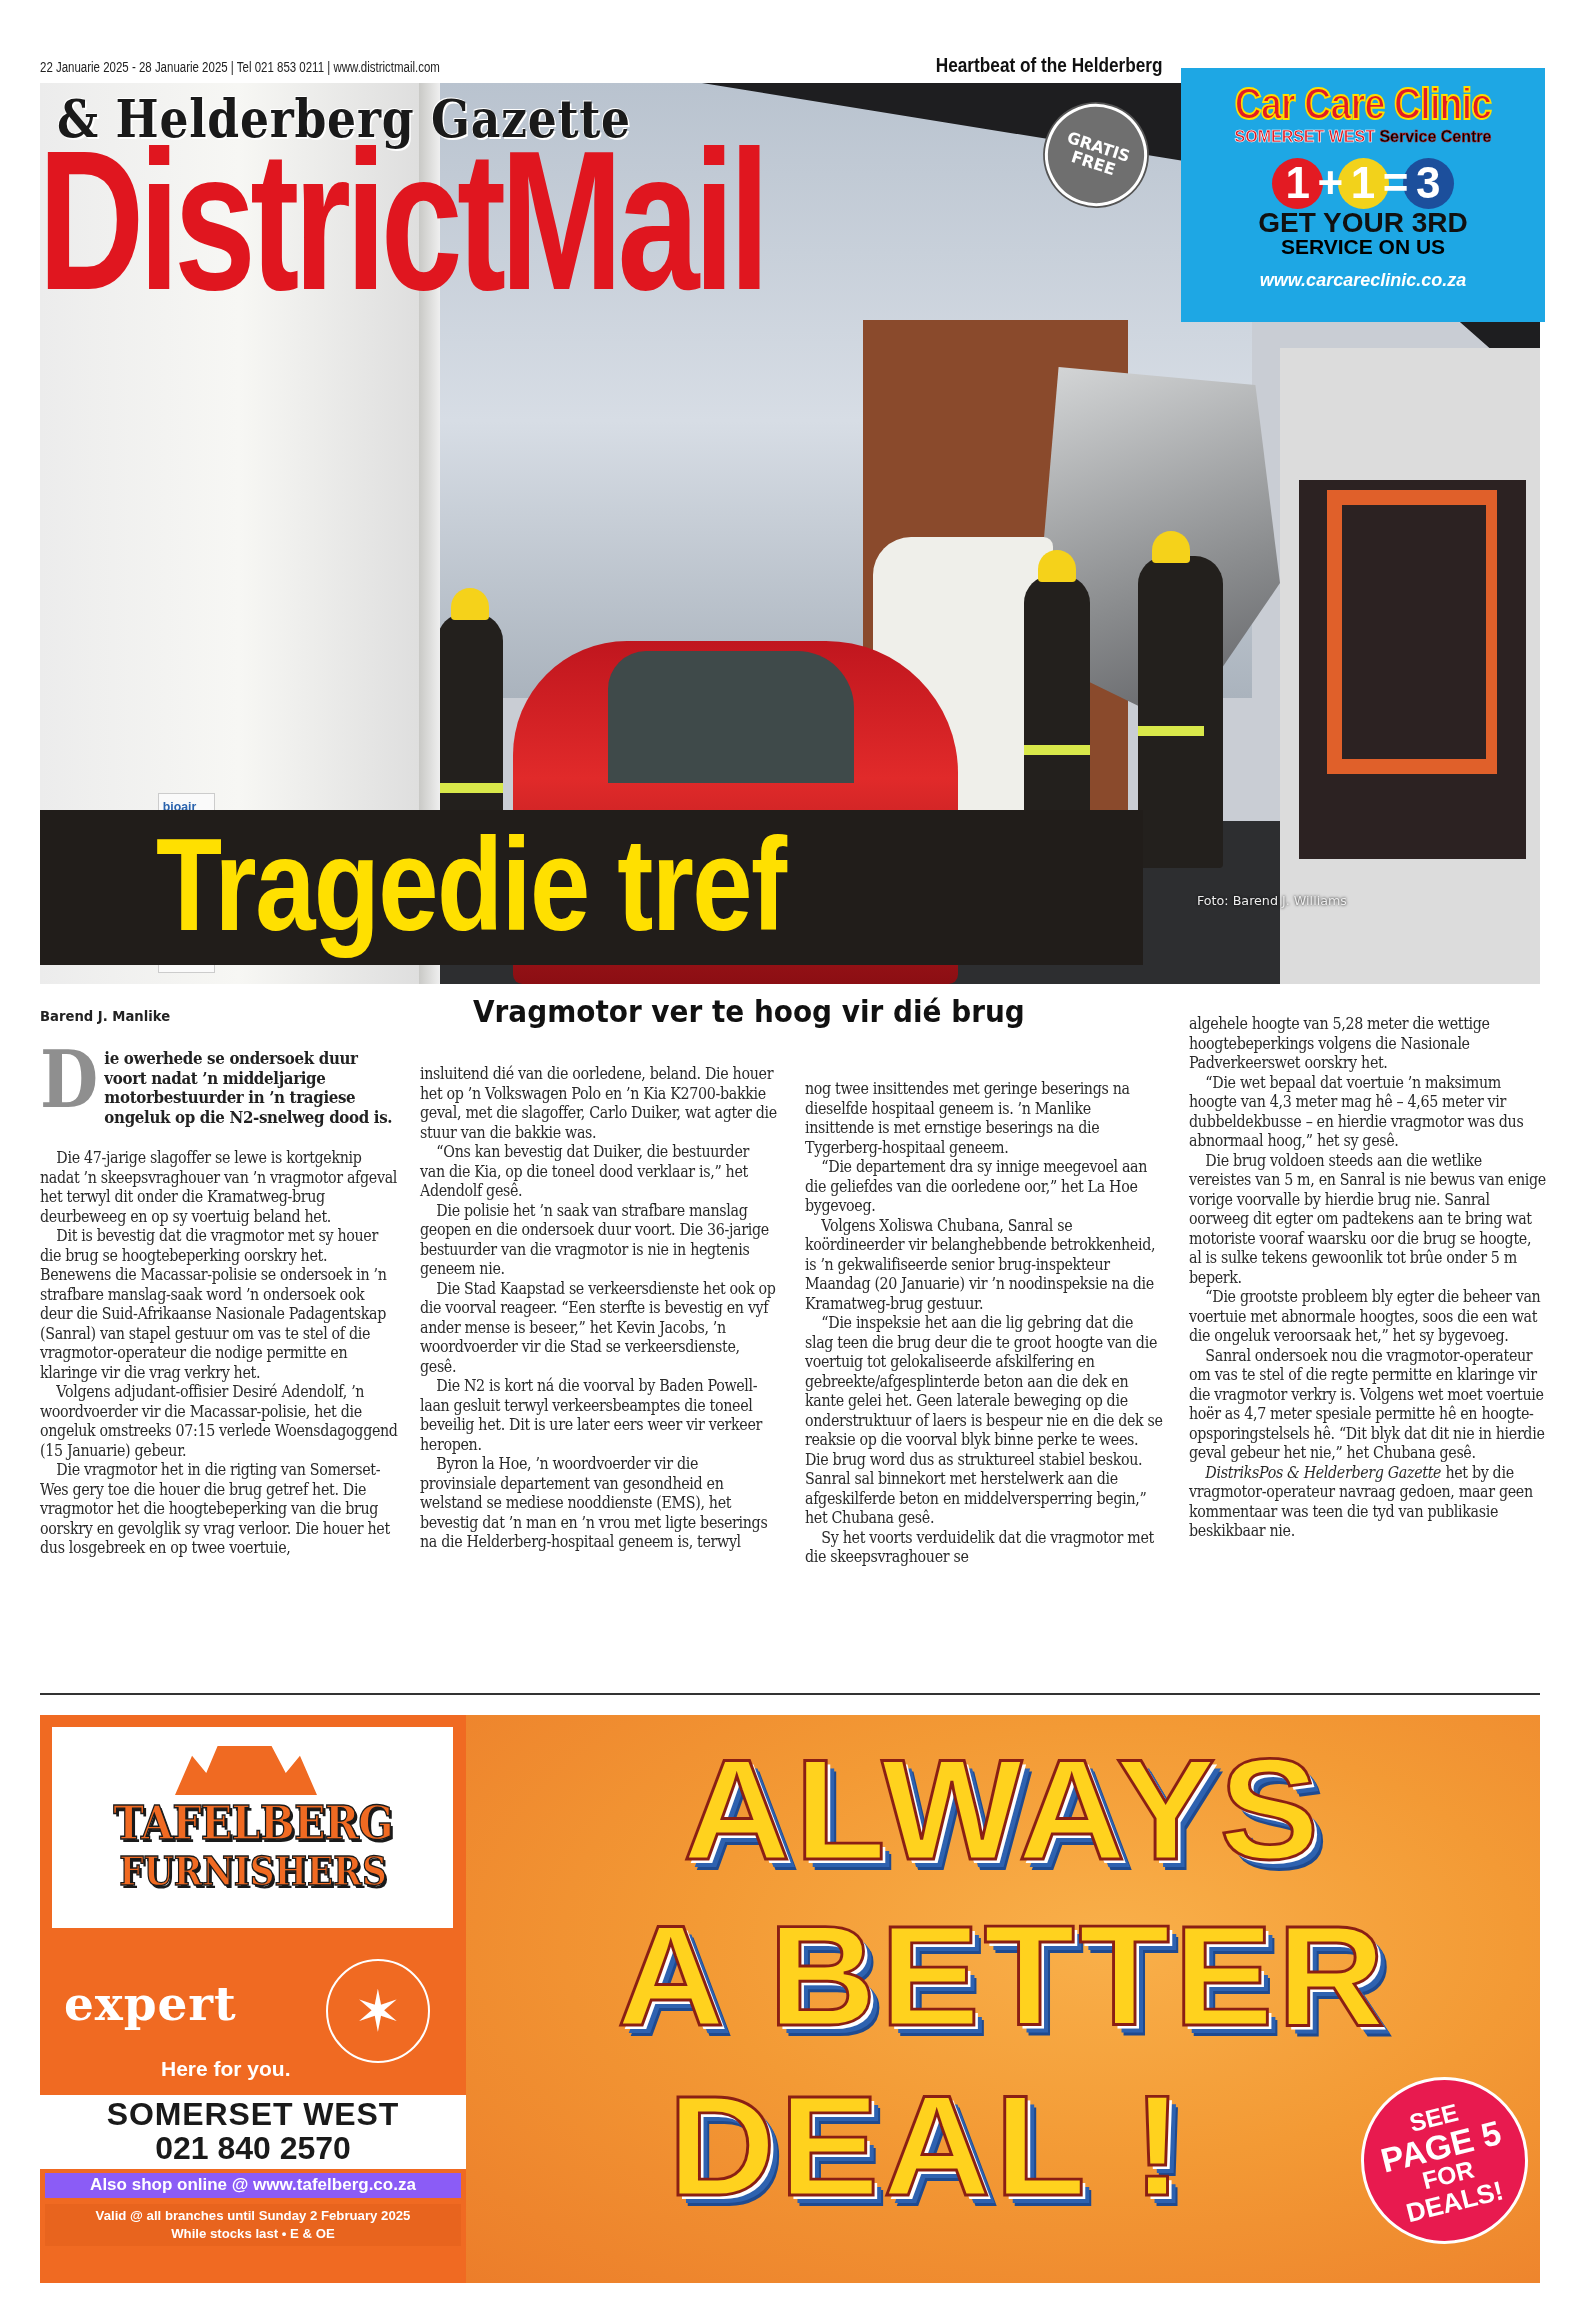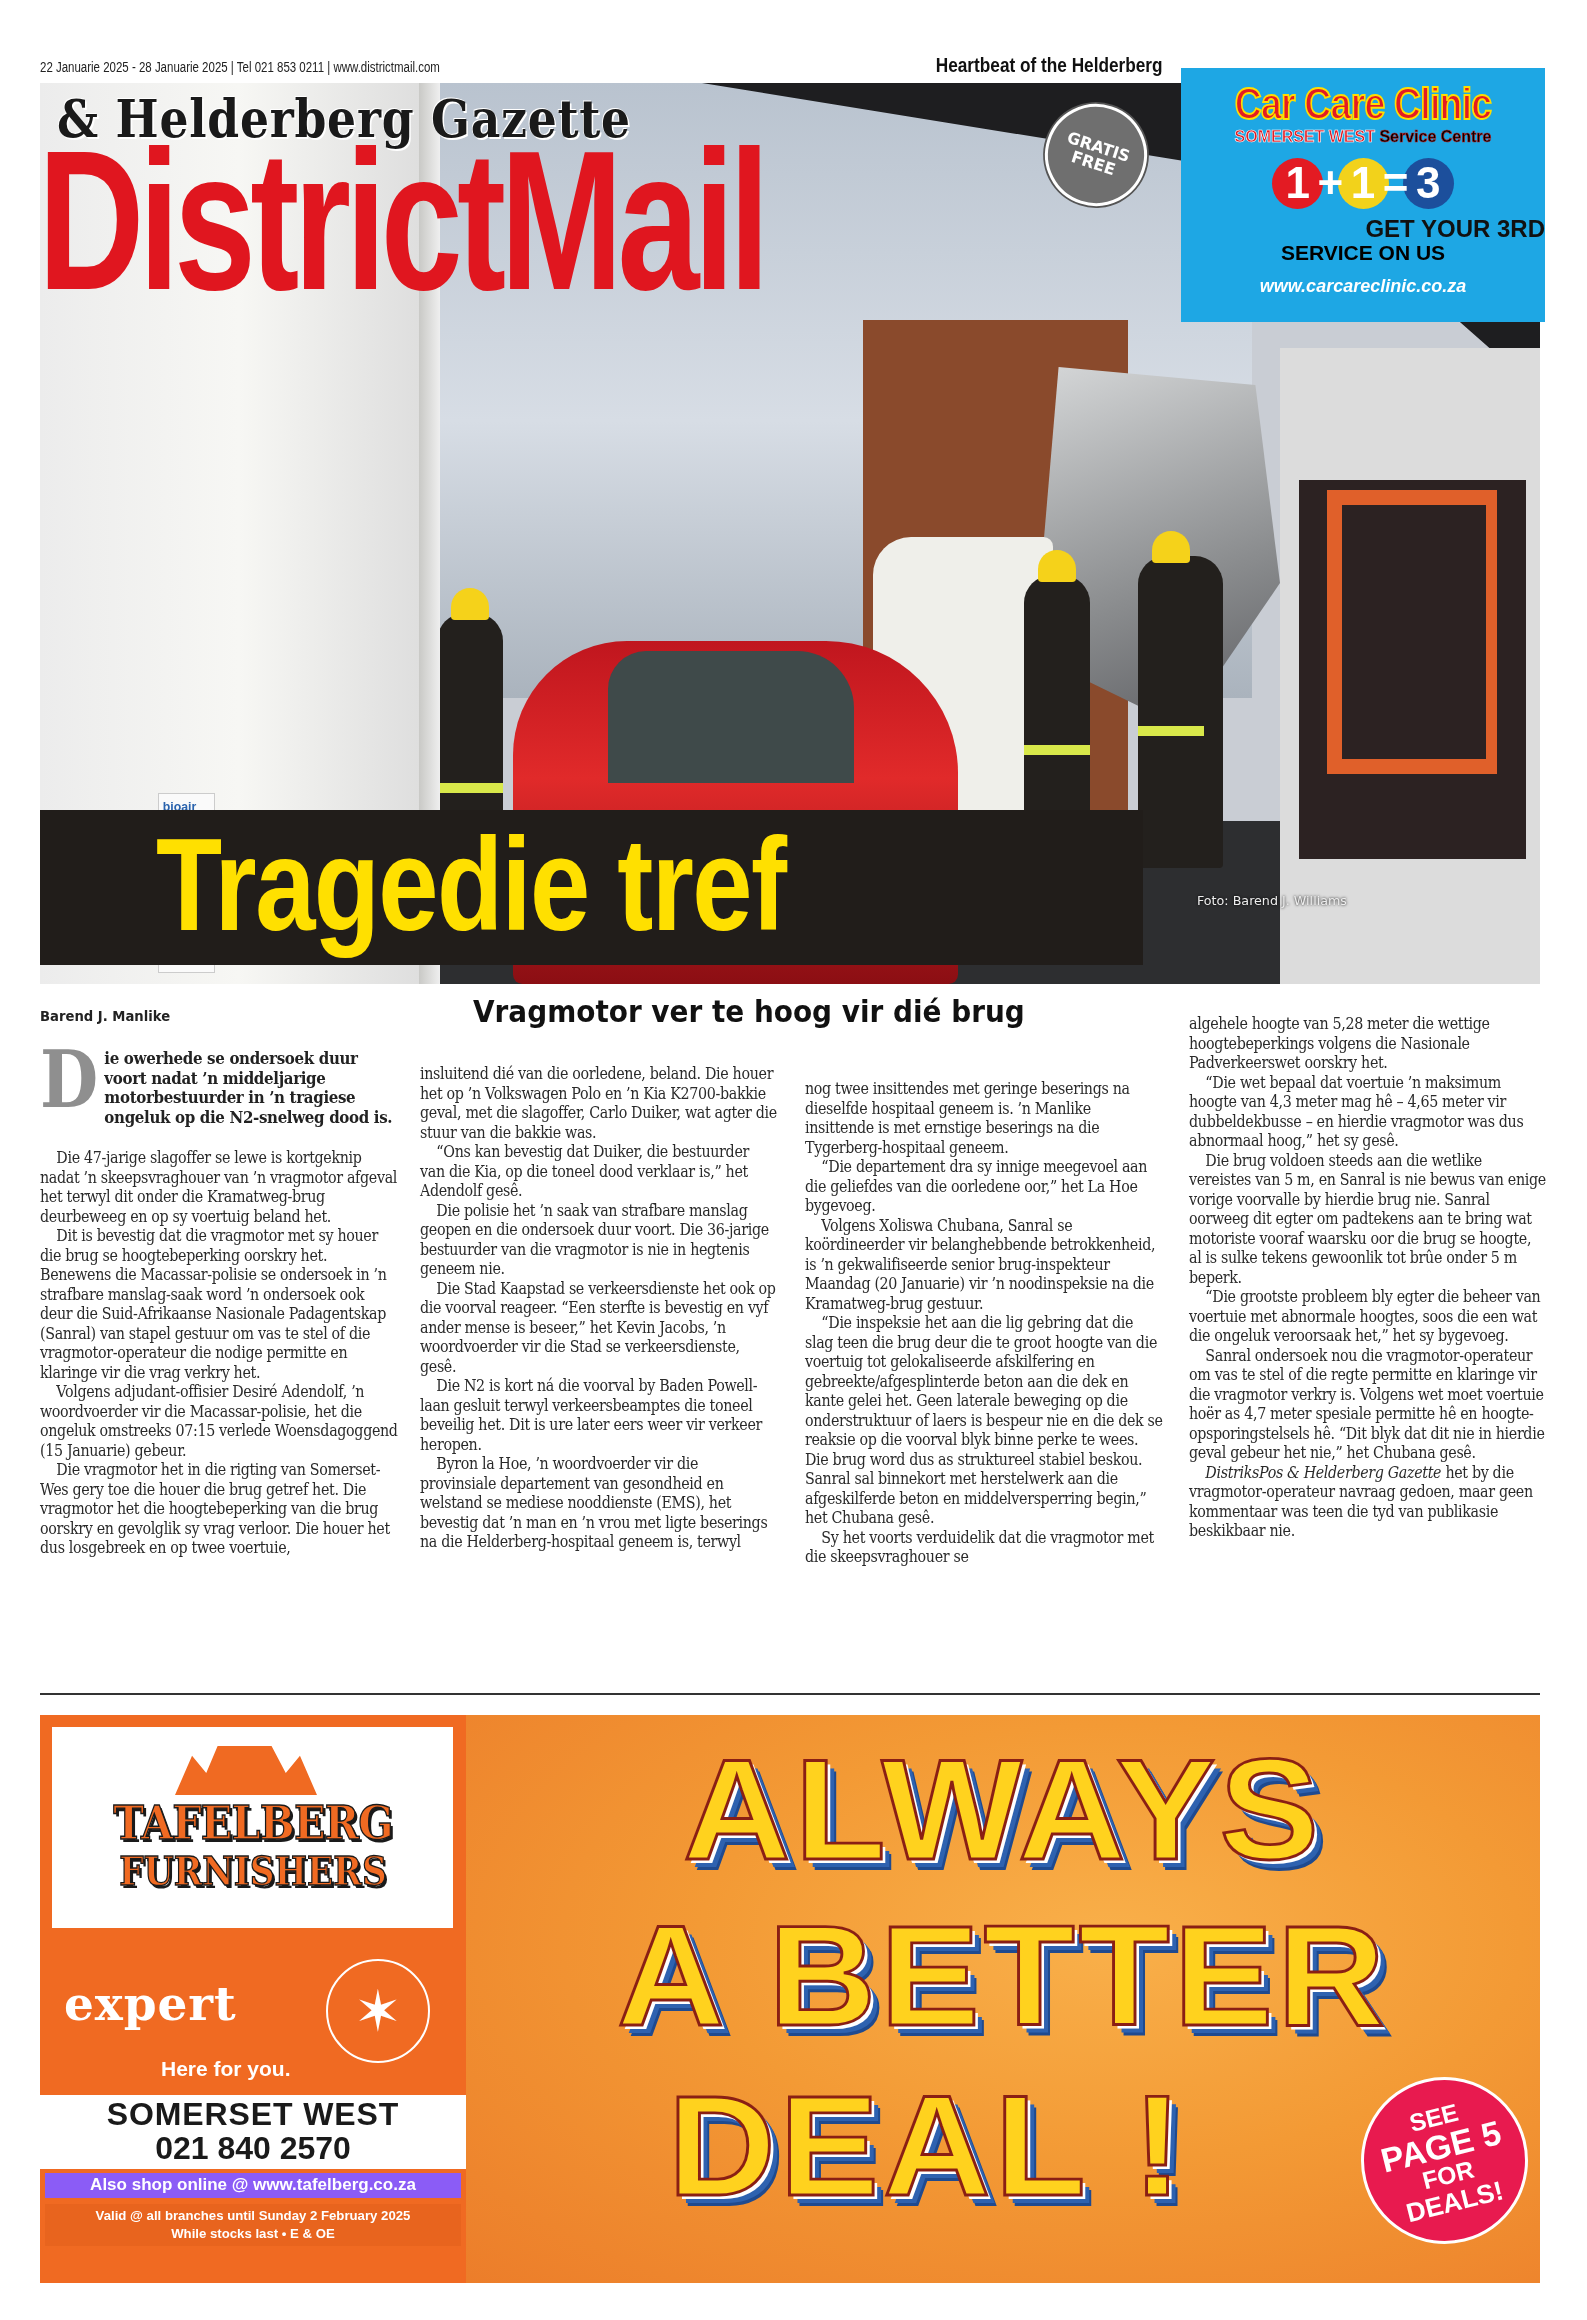--- a/index.html
+++ b/index.html
@@ -39,21 +39,21 @@
 
   
   #carcare { left: 1181px; top: 68px; width: 364px; height: 254px; background: #1ea7e4; text-align: center; }
   #cc-title { margin-top: 11.4px; font-family: "Liberation Sans", sans-serif; font-weight: bold; font-size: 44px; color: #e31b23; -webkit-text-stroke: 1.9px #ffde00; letter-spacing: -0.9px; transform: scaleX(0.85); }
   #cc-sub { margin-top: -1.9px; font-family: "Liberation Sans", sans-serif; font-weight: bold; font-size: 16px; }
   #cc-sub .w { color: #e31b23; -webkit-text-stroke: 0.6px #fff; }
   #cc-sub .y { color: #000000; -webkit-text-stroke: 0.6px #c41a1a; }
   #cc-eq { margin: 11.4px auto 0; display: flex; justify-content: center; align-items: center; height: 53px; }
   .cc-ball { width: 51px; height: 51px; border-radius: 50%; display: flex; align-items: center; justify-content: center; font-family: "Liberation Sans", sans-serif; font-weight: bold; font-size: 44px; color: #fff; }
   .cc-op { font-family: "Liberation Sans", sans-serif; font-weight: bold; font-size: 44px; color: #fff; margin: 0 -5.7px; z-index: 2; }
-  #cc-get { margin-top: 7px; font-family: "Liberation Sans", sans-serif; font-weight: bold; font-size: 24px; line-height: 24.6px; color: #111; text-align: right; }
+  #cc-get { margin-top: 1px; font-family: "Liberation Sans", sans-serif; font-weight: bold; font-size: 28px; line-height: 24.6px; color: #111; }
   #cc-svc { font-family: "Liberation Sans", sans-serif; font-weight: bold; font-size: 21px; line-height: 23px; color: #000000; }
   #cc-url { margin-top: 11.4px; font-family: "Liberation Sans", sans-serif; font-weight: bold; font-style: italic; font-size: 18px; color: #fff; }
 
   
   #banner { left: 40px; top: 810px; width: 1103px; height: 155px; background: #211d1a; }
   #headline { left: 156px; top: 804px; font-family: "Liberation Sans", sans-serif; font-weight: bold; font-size: 132px; line-height: 161px; color: #ffe000; letter-spacing: -1.9px; transform: scaleX(0.82); transform-origin: left; white-space: nowrap; }
   #caption { left: 1197px; top: 873px; width: 341px; font-family: "DejaVu Sans", sans-serif; font-weight: bold; font-size: 12.7px; line-height: 18.5px; color: #fff; text-shadow: 0 0 2.8px #000; }
   #credit { font-weight: normal; color: #eee; }
 
   

